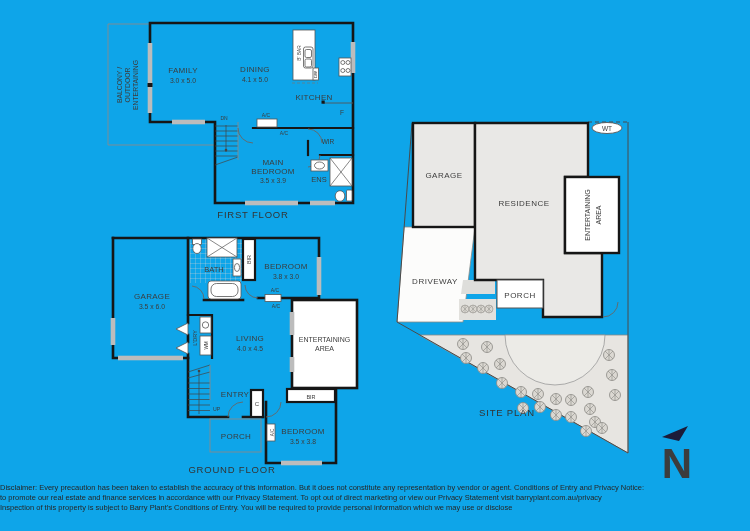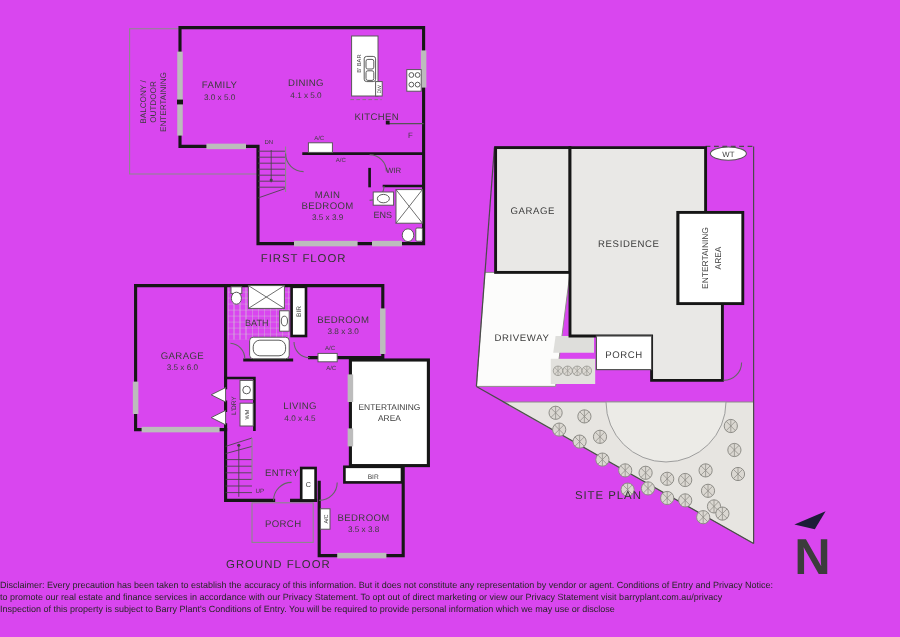--- a/index.html
+++ b/index.html
@@ -1,16 +1,16 @@
 <!DOCTYPE html>
 <html><head>
 <meta charset="utf-8">
 <style>
   html,body{margin:0;padding:0;background:#ffffff;}
-  #canvas{position:relative;width:750px;height:531px;background:#d946ef;overflow:hidden;
+  #canvas{position:relative;width:750px;height:531px;background:#0ea5e9;overflow:hidden;
           font-family:"Liberation Sans", sans-serif;}
   svg{position:absolute;overflow:visible;}
   text{fill:#3c3c3c;font-family:"Liberation Sans", sans-serif;}
   .room{font-size:8px;letter-spacing:.3px;}
   .dims{font-size:6.8px;}
   .tiny{font-size:5px;}
   .tiny2{font-size:5.5px;}
   .title{font-size:9.5px;letter-spacing:.8px;fill:#333;}
   .sitelbl{font-size:8px;letter-spacing:.5px;}
   .wall{stroke:#161616;stroke-width:2.6;fill:none;stroke-linecap:square;}

